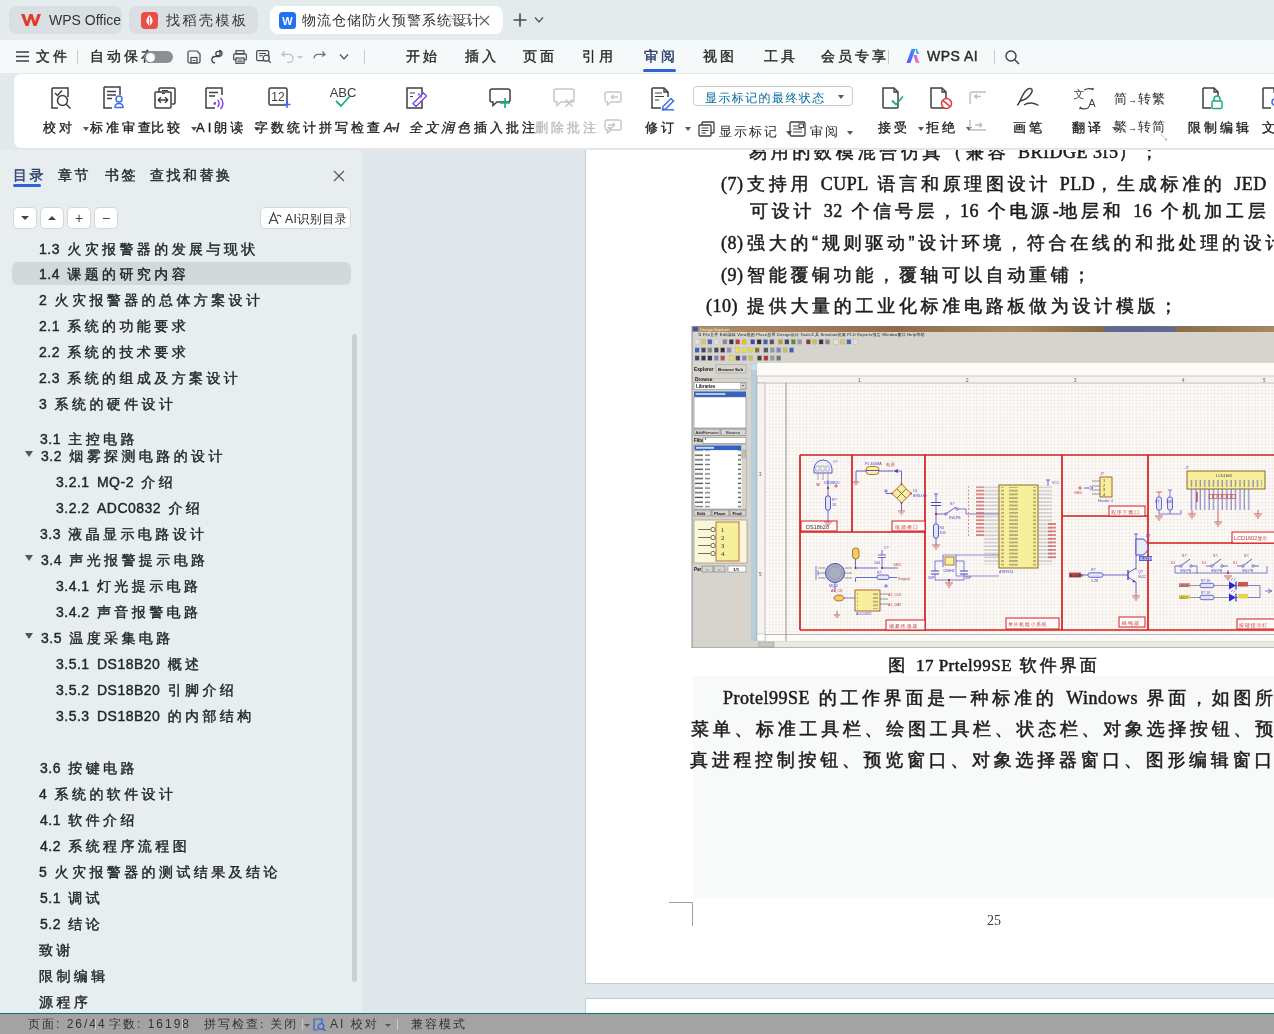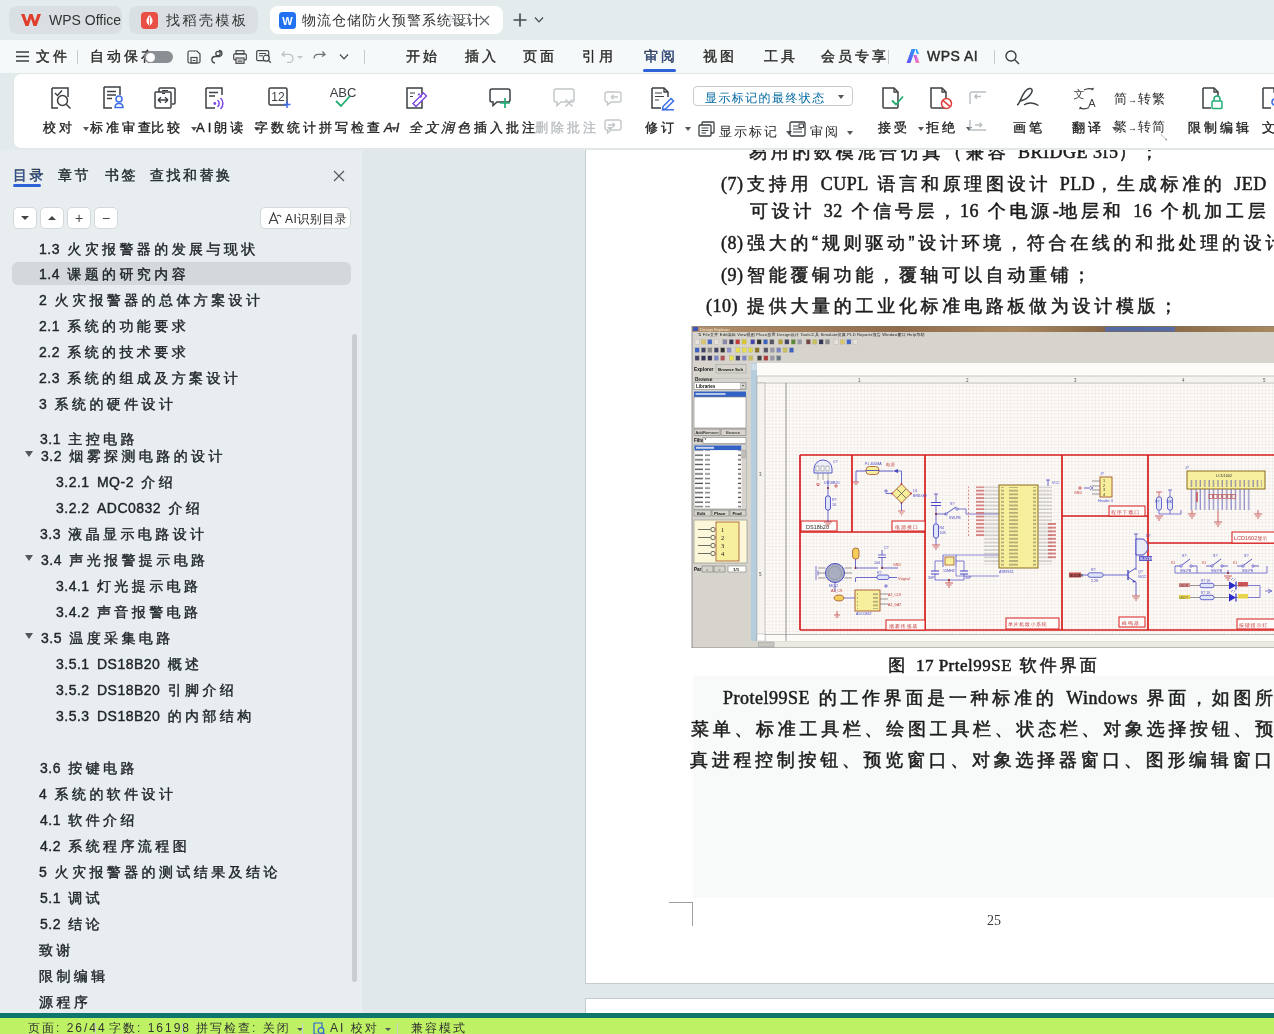--- a/index.html
+++ b/index.html
@@ -27,21 +27,21 @@
   .sbtn { position:absolute; top:57px; width:24px; height:22px; background:#fff; border:1px solid #d3d8da; border-radius:5px; color:#444; text-align:center; font-size:12px; line-height:20px; }
   .toc { position:absolute; font-size:14px; color:#20262a; letter-spacing:3.4px; -webkit-text-stroke:0.4px #20262a; white-space:nowrap; height:26px; line-height:26px; }
   .tri { position:absolute; width:0; height:0; border-left:4.5px solid transparent; border-right:4.5px solid transparent; border-top:6px solid #51575a; }
   
   #docarea { left:362px; top:150px; width:912px; height:863px; background:#e0e8eb; }
   .page { position:absolute; background:#fff; }
   .dline { position:absolute; font-size:18px; letter-spacing:3.7px; color:#1c1c1c; -webkit-text-stroke:0.5px #1c1c1c; white-space:nowrap; font-family:"Liberation Sans",sans-serif; height:20px; line-height:20px; }
   .lat { font-family:"Liberation Serif",serif; letter-spacing:0.5px; }
   .num { display:inline-block; font-family:"Liberation Serif",serif; letter-spacing:0.5px; }
   
-  #statusbar { left:0; top:1013px; width:1274px; height:21px; background:#bef264; border-top:5px solid #0f766e; }
+  #statusbar { left:0; top:1013px; width:1274px; height:21px; background:#a3a3a3; border-top:1px solid #0f766e; }
   .st { position:absolute; top:0; height:20px; line-height:20px; font-size:12px; color:#333; letter-spacing:2px; white-space:nowrap; }
   .ssep { position:absolute; top:5px; width:1px; height:11px; background:#c9cfd1; }
   svg { display:block; }
 </style>
 </head>
 <body>
 
 <div id="tabbar" class="abs">
   <div class="tab" style="left:9px; width:113px;">
     <svg class="abs" style="left:11px;top:7px" width="22" height="14" viewBox="0 0 22 14">
@@ -867,21 +867,21 @@
   <div class="abs" style="left:330px;top:752px;width:1px;height:24px;background:#9aa0a3;"></div>
 
   <div class="abs" style="left:625px;top:763px;font-size:14px;color:#3a3a3a;font-family:'Liberation Serif',serif;">25</div>
 </div>
 
 <div id="statusbar" class="abs">
   <span class="st" style="left:28px;">页面: 26/44</span>
   <div class="ssep" style="left:95px;"></div>
   <span class="st" style="left:109px;">字数: 16198</span>
   <div class="ssep" style="left:182px;"></div>
-  <span class="st" style="left:196px;">拼写检查: 关闭 <span class="chev" style="border-left-width:3px;border-right-width:3px;border-top-width:3.5px"></span></span>
+  <span class="st" style="left:204px;font-family:Liberation Serif, serif;">拼写检查: 关闭 <span class="chev" style="border-left-width:3px;border-right-width:3px;border-top-width:3.5px"></span></span>
   <div class="ssep" style="left:302px;"></div>
   <svg class="abs" style="left:313px;top:4px" width="13" height="13" viewBox="0 0 13 13">
     <path d="M1 1 H9 V6 M5 12 H1 V1" fill="none" stroke="#2f62d8" stroke-width="1.2"></path>
     <circle cx="8" cy="8.5" r="2.8" fill="none" stroke="#2f62d8" stroke-width="1.2"></circle>
     <path d="M10 10.5 L12.5 13" stroke="#2f62d8" stroke-width="1.2"></path>
   </svg>
   <span class="st" style="left:330px;">AI 校对 <span class="chev" style="border-left-width:3px;border-right-width:3px;border-top-width:3.5px"></span></span>
   <div class="ssep" style="left:397px;"></div>
   <span class="st" style="left:411px;">兼容模式</span>
 </div>

